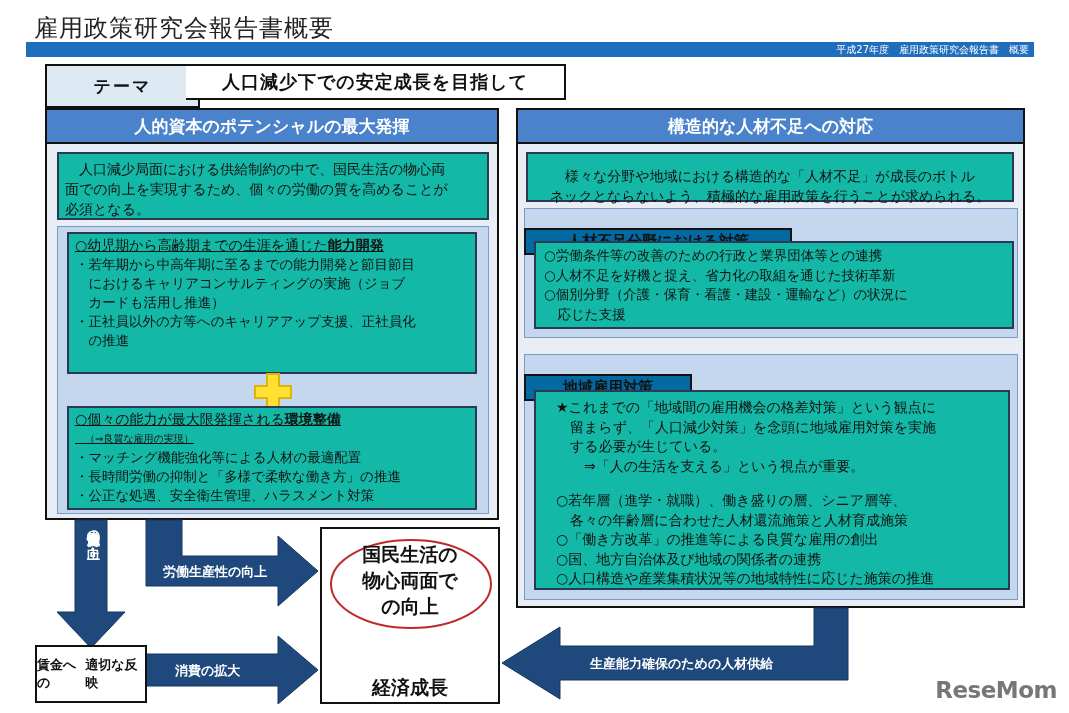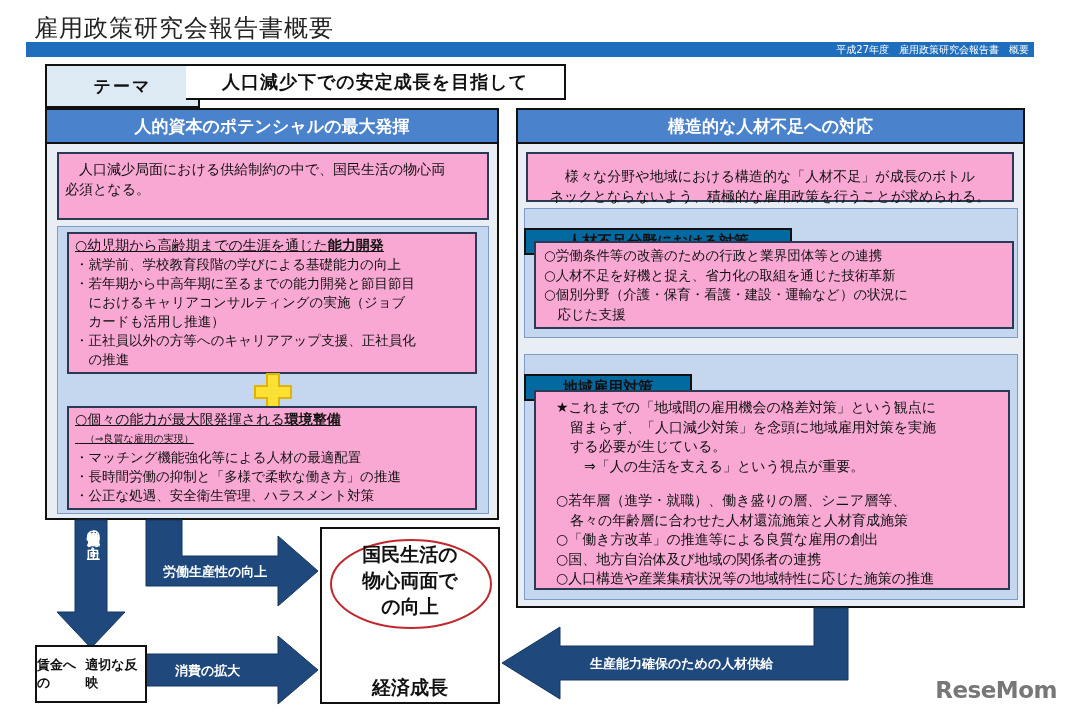--- a/index.html
+++ b/index.html
@@ -5,21 +5,21 @@
   html,body{margin:0;padding:0;background:#fff;}
   body{width:1069px;height:713px;position:relative;overflow:hidden;font-family:"DejaVu Sans","Liberation Sans",sans-serif;color:#111;}
   .abs{position:absolute;box-sizing:border-box;}
   .title{left:34px;top:12px;font-size:24px;color:#222;letter-spacing:1px;}
   .bluebar{left:26px;top:42px;width:1008px;height:15px;background:#1f6ebd;}
   .bluebar-text{right:40px;top:43px;font-size:10px;color:#fff;}
   .theme-label{left:33px;top:64px;width:155px;height:44px;background:#dde9f3;border:2px solid #111;font-weight:bold;font-size:17px;display:flex;align-items:center;justify-content:center;letter-spacing:2px;margin-left:12px;}
   .theme-value{left:186px;top:64px;width:380px;height:36px;background:#fff;border:2px solid #111;border-left:none;font-weight:bold;font-size:18px;display:flex;align-items:center;justify-content:center;letter-spacing:1px;}
   .panel{border:2px solid #111;background:#e9eef5;}
   .panel-head{background:#4a83cc;color:#fff;font-weight:bold;font-size:17px;display:flex;align-items:center;justify-content:center;border-bottom:2px solid #111;}
-  .wbox{background:#f9a8d4;border:2px solid #2a3a55;font-size:13px;line-height:19px;}
+  .wbox{background:#14b8a6;border:2px solid #2a3a55;font-size:13px;line-height:19px;}
   .bluefill{background:#c5d7ef;border:1.5px solid #7d9bc7;}
   .line{white-space:nowrap;}
   .ul{text-decoration:underline;}
   .b{font-weight:bold;}
   .subtab{background:#0369a1;border:2px solid #111;font-weight:bold;font-size:15px;display:flex;align-items:center;justify-content:center;margin-top:20px;}
   .arrowtext{color:#fff;font-weight:bold;font-size:13px;}
   .center-box{left:320px;top:527px;width:180px;height:177px;border:2px solid #111;background:#fff;}
   .resemom{right:12px;bottom:10px;font-size:23px;font-weight:bold;color:#777;letter-spacing:-0.5px;}
 </style>
 </head>
@@ -29,28 +29,28 @@
 <div class="abs bluebar"></div>
 <div class="abs bluebar-text">平成27年度　雇用政策研究会報告書　概要</div>
 
 <div class="abs theme-label">テーマ</div>
 <div class="abs theme-value">人口減少下での安定成長を目指して</div>
 
 <div class="abs panel" style="left:45px;top:108px;width:454px;height:412px;">
   <div class="panel-head" style="height:32px;">人的資本のポテンシャルの最大発揮</div>
   <div class="abs wbox" style="left:10px;top:42px;width:432px;height:68px;padding:5px 6px;font-size:14px;line-height:20px;">
     <div class="line">　人口減少局面における供給制約の中で、国民生活の物心両</div>
+    <div class="line">面での向上を実現するため、個々の労働の質を高めることが</div>
     <div class="line">必須となる。</div>
   </div>
   <div class="abs bluefill" style="left:10px;top:116px;width:432px;height:288px;"></div>
   <div class="abs wbox" style="left:20px;top:122px;width:410px;height:142px;padding:2px 6px;font-size:13.5px;line-height:19px;">
     <div class="line ul" style="font-size:14px;">
       <span>○幼児期から高齢期までの生涯を通じた</span><span class="b">能力開発</span>
     </div>
-    <div class="line">・就学前、学校教育段階の学びによる基礎能力の向上</div>
     <div class="line">・若年期から中高年期に至るまでの能力開発と節目節目</div>
     <div class="line">　におけるキャリアコンサルティングの実施（ジョブ</div>
     <div class="line">　カードも活用し推進）</div>
     <div class="line">・正社員以外の方等へのキャリアアップ支援、正社員化</div>
     <div class="line">　の推進</div>
   </div>
 
   <svg class="abs" style="left:206px;top:262px;" width="40" height="40" viewBox="0 0 40 40">
     <path d="M14 2 H26 V14 H38 V26 H26 V38 H14 V26 H2 V14 H14 Z" fill="#ffe135" stroke="#e0b400" stroke-width="2"></path>
   </svg>

